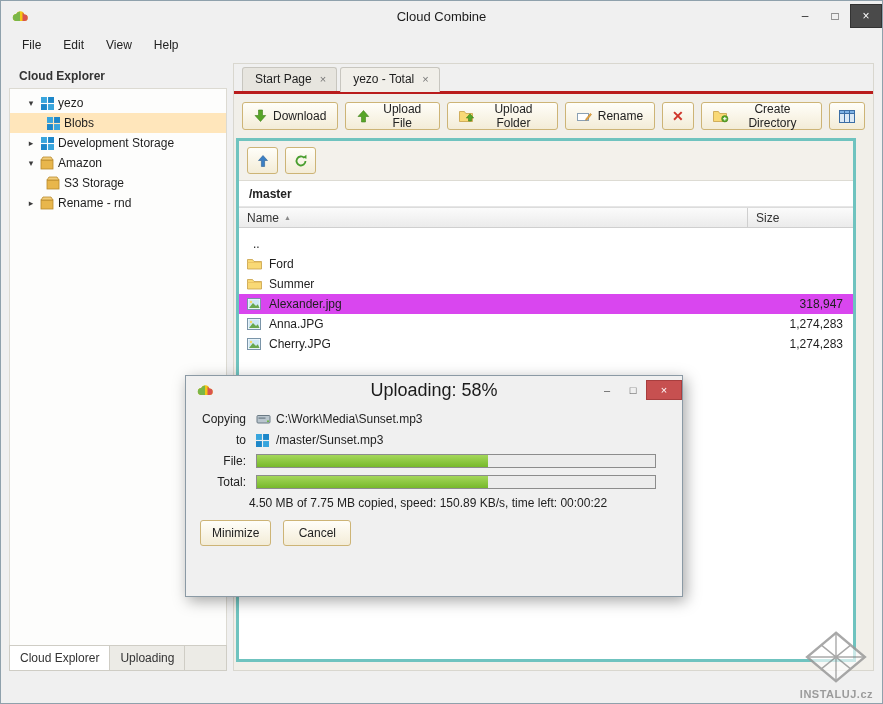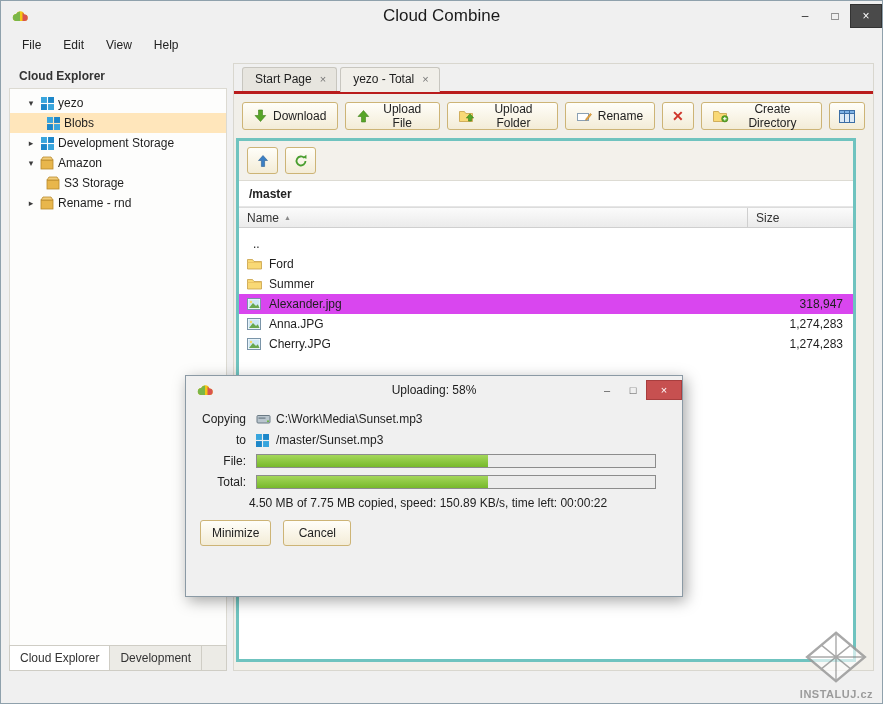--- a/index.html
+++ b/index.html
@@ -14,21 +14,21 @@
   }
   .window {
     position: absolute; inset: 0;
     border: 1px solid #8fa1ac;
     background: #f0f0f0;
     display: flex; flex-direction: column;
   }
   
   .titlebar { height: 30px; position: relative; display: flex; align-items: center; flex: none; }
   .app-icon { margin-left: 10px; z-index: 2; display: flex; }
-  .titlebar .title { position: absolute; left: 0; right: 0; text-align: center; font-size: 17px; color: #1b1b1b; }
+  .titlebar .title { position: absolute; left: 0; right: 0; text-align: center; font-size: 13px; color: #1b1b1b; }
   .win-controls { margin-left: auto; display: flex; align-items: center; z-index: 2; height: 100%; }
   .win-btn { width: 30px; height: 24px; display: flex; align-items: center; justify-content: center; color: #333; font-size: 12px; }
   .win-btn.close { background: #4a4a4a; color: #fff; width: 32px; border: 1px solid #333; }
   
   .menubar { height: 28px; display: flex; align-items: stretch; padding-left: 10px; flex: none; }
   .menu-item { padding: 7px 11px 0 11px; font-size: 12px; color: #222; }
   
   .main { flex: 1; display: flex; gap: 6px; padding: 4px 8px 32px 8px; min-height: 0; }
   
   .sidebar { width: 218px; flex: none; display: flex; flex-direction: column; }
@@ -78,21 +78,21 @@
   .fname { flex: 1; padding-left: 4px; white-space: nowrap; overflow: hidden; }
   .fsize { width: 105px; text-align: right; padding-right: 10px; flex: none; }
   
   .dialog {
     position: absolute; left: 185px; top: 375px; width: 498px; height: 222px;
     background: #f0f0f0; border: 1px solid #8b9aa5;
     box-shadow: 3px 4px 14px rgba(0,0,0,0.35);
     z-index: 40; display: flex; flex-direction: column;
   }
   .dlg-title { height: 28px; position: relative; display: flex; align-items: center; flex: none; }
-  .dlg-title .t { position: absolute; left: 0; right: 0; text-align: center; font-size: 12px; color: #1b1b1b; }
+  .dlg-title .t { position: absolute; left: 0; right: 0; text-align: center; font-size: 18px; color: #1b1b1b; }
   .dlg-controls { margin-left: auto; display: flex; align-items: center; z-index: 2; }
   .dlg-btn { width: 26px; height: 20px; display: flex; align-items: center; justify-content: center; color: #555; font-size: 11px; }
   .dlg-btn.close { width: 36px; background: #c75050; border: 1px solid #a83e3e; color: #fff; }
   .dlg-body { flex: 1; padding: 8px 26px 0 14px; }
   .dlg-row { display: flex; align-items: center; margin-bottom: 7px; }
   .dlg-label { width: 56px; text-align: right; padding-right: 10px; color: #222; flex: none; }
   .dlg-icon { width: 20px; display: flex; align-items: center; flex: none; }
   .dlg-path { white-space: nowrap; }
   .progress { flex: 1; height: 14px; border: 1px solid #8c8c8c; background: #ececec; }
   .progress-fill { height: 100%; background: linear-gradient(#a4d75a, #77b92b); }
@@ -196,21 +196,21 @@
               <svg width="14" height="14" viewBox="0 0 14 14">
                 <rect x="1" y="4" width="12" height="9" fill="#e8b64c" stroke="#b98a2e" stroke-width="0.8"></rect>
                 <path d="M1 4 L3 1 L11 1 L13 4 Z" fill="#f2cd7a" stroke="#b98a2e" stroke-width="0.8"></path>
               </svg>
             </span>
             <span class="tlabel">Rename - rnd</span>
           </div>
         </div>
       <div class="side-tabs">
           <div class="side-tab active">Cloud Explorer</div>
-          <div class="side-tab">Development</div>
+          <div class="side-tab">Uploading</div>
         </div>
     </div>
 
     <div class="content">
       <div class="doc-tabs">
           <div class="doc-tab">
             <span>Start Page</span>
             <span class="tab-close">×</span>
           </div>
           <div class="doc-tab active">

